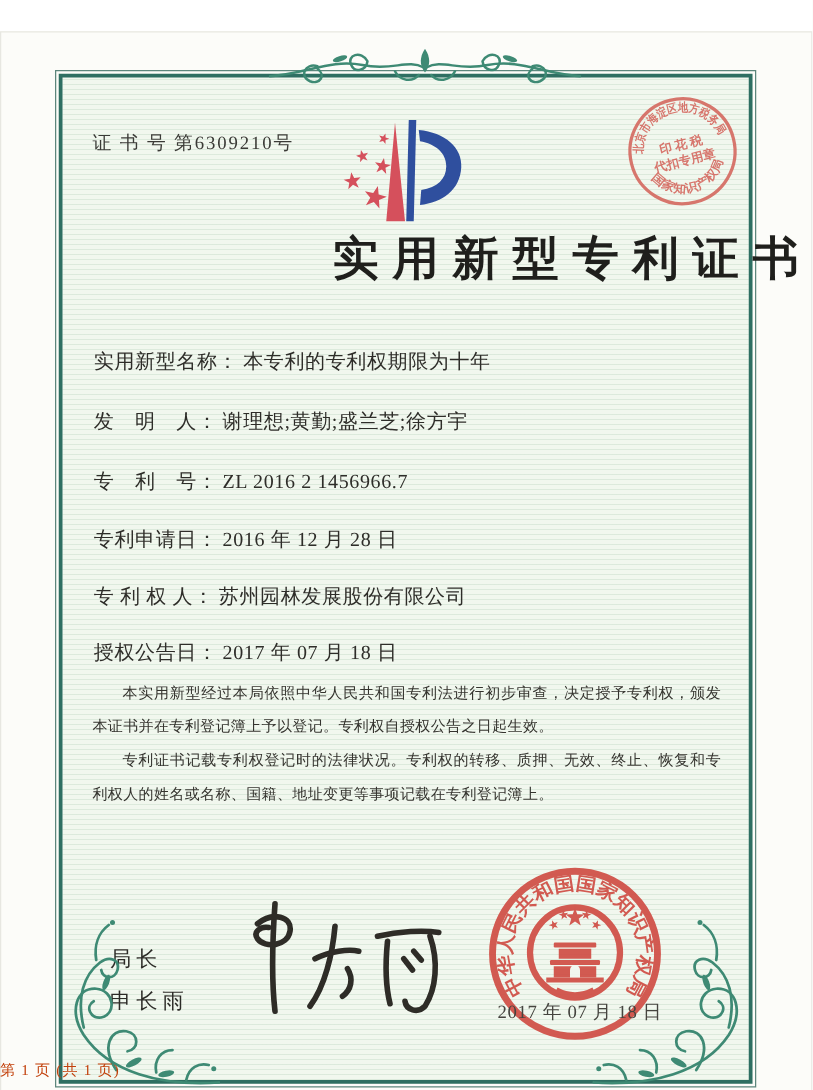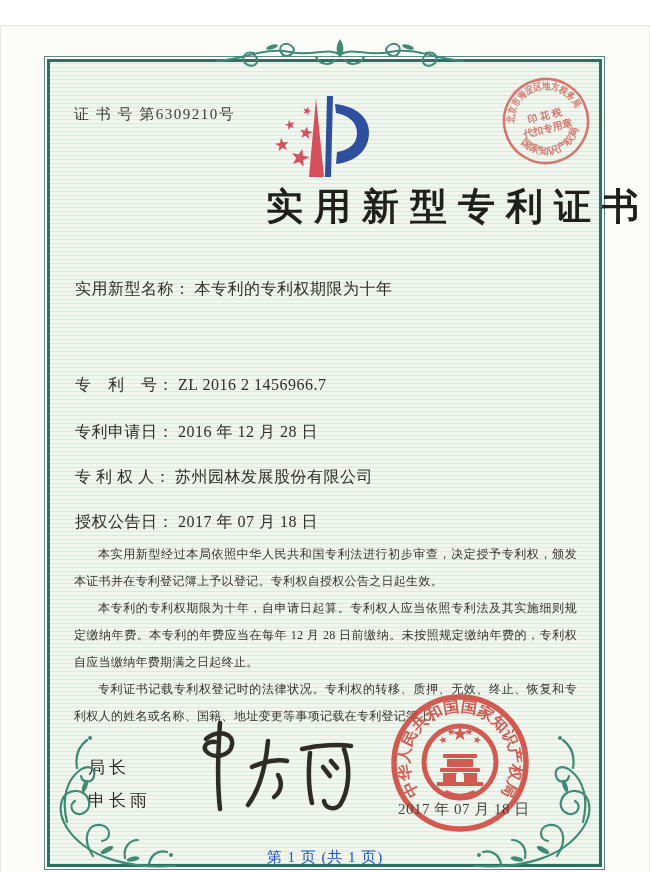--- a/index.html
+++ b/index.html
@@ -49,22 +49,22 @@
     position:absolute;left:88px;top:726px;font-size:17px;color:#2c2b27;
     letter-spacing:4px;line-height:33px;
   }
   .signature{position:absolute;left:182px;top:686px;width:180px;height:108px;}
   .official-seal{position:absolute;left:385px;top:663px;width:150px;height:150px;opacity:.9;}
   .seal-date{
     position:absolute;left:398px;top:775px;font-size:15px;color:#45443f;
     letter-spacing:0.5px;z-index:3;
   }
   .footer{
-    position:absolute;left:0;right:0;top:823px;text-align:center;
-    font-size:15px;color:#1d4ed8;letter-spacing:1px;
+    position:absolute;left:0;right:0;top:823px;text-align:left;
+    font-size:12px;color:#c2410c;letter-spacing:1px;
   }
   .ornament-top{position:absolute;left:212px;top:2px;width:256px;height:44px;}
   .flourish{position:absolute;width:150px;height:145px;}
   .flourish.bl{left:33px;top:703px;}
   .flourish.br{left:467px;top:703px;transform:scaleX(-1);}
   svg{display:block;}
 </style>
 </head>
 <body>
 
@@ -126,36 +126,38 @@
       <text x="50" y="48" font-size="10" font-weight="bold" text-anchor="middle">印 花 税</text>
       <text x="50" y="61" font-size="10" font-weight="bold" text-anchor="middle">代扣专用章</text>
     </g>
   </svg>
 
   <div class="cert-title">实用新型专利证书</div>
 
   <div class="field-row" style="top:254px">
     <span class="lbl">实用新型名称：</span><span>本专利的专利权期限为十年</span>
   </div>
+  <div class="field-row" style="top:302px">
+    <span class="lbl">发　明　人：</span><span>谢理想;黄勤;盛兰芝;徐方宇</span>
+  </div>
   <div class="field-row" style="top:350px">
     <span class="lbl">专　利　号：</span><span>ZL 2016 2 1456966.7</span>
   </div>
   <div class="field-row" style="top:397px">
     <span class="lbl">专利申请日：</span><span>2016 年 12 月 28 日</span>
   </div>
   <div class="field-row" style="top:442px">
     <span class="lbl">专 利 权 人：</span><span>苏州园林发展股份有限公司</span>
   </div>
   <div class="field-row" style="top:487px">
     <span class="lbl">授权公告日：</span><span>2017 年 07 月 18 日</span>
   </div>
 
   <div class="paragraphs">
     <p>本实用新型经过本局依照中华人民共和国专利法进行初步审查，决定授予专利权，颁发本证书并在专利登记簿上予以登记。专利权自授权公告之日起生效。</p>
-    <p>本专利的专利权期限为十年，自申请日起算。专利权人应当依照专利法及其实施细则规定缴纳年费。本专利的年费应当在每年 12 月 28 日前缴纳。未按照规定缴纳年费的，专利权自应当缴纳年费期满之日起终止。</p>
     <p>专利证书记载专利权登记时的法律状况。专利权的转移、质押、无效、终止、恢复和专利权人的姓名或名称、国籍、地址变更等事项记载在专利登记簿上。</p>
   </div>
 
   <div class="signer">
     <div>局长</div>
     <div>申长雨</div>
   </div>
 
   <svg class="signature" viewBox="0 0 180 108">
     <g stroke="#2e2c27" stroke-width="4.5" fill="none" stroke-linecap="round" stroke-linejoin="round">

